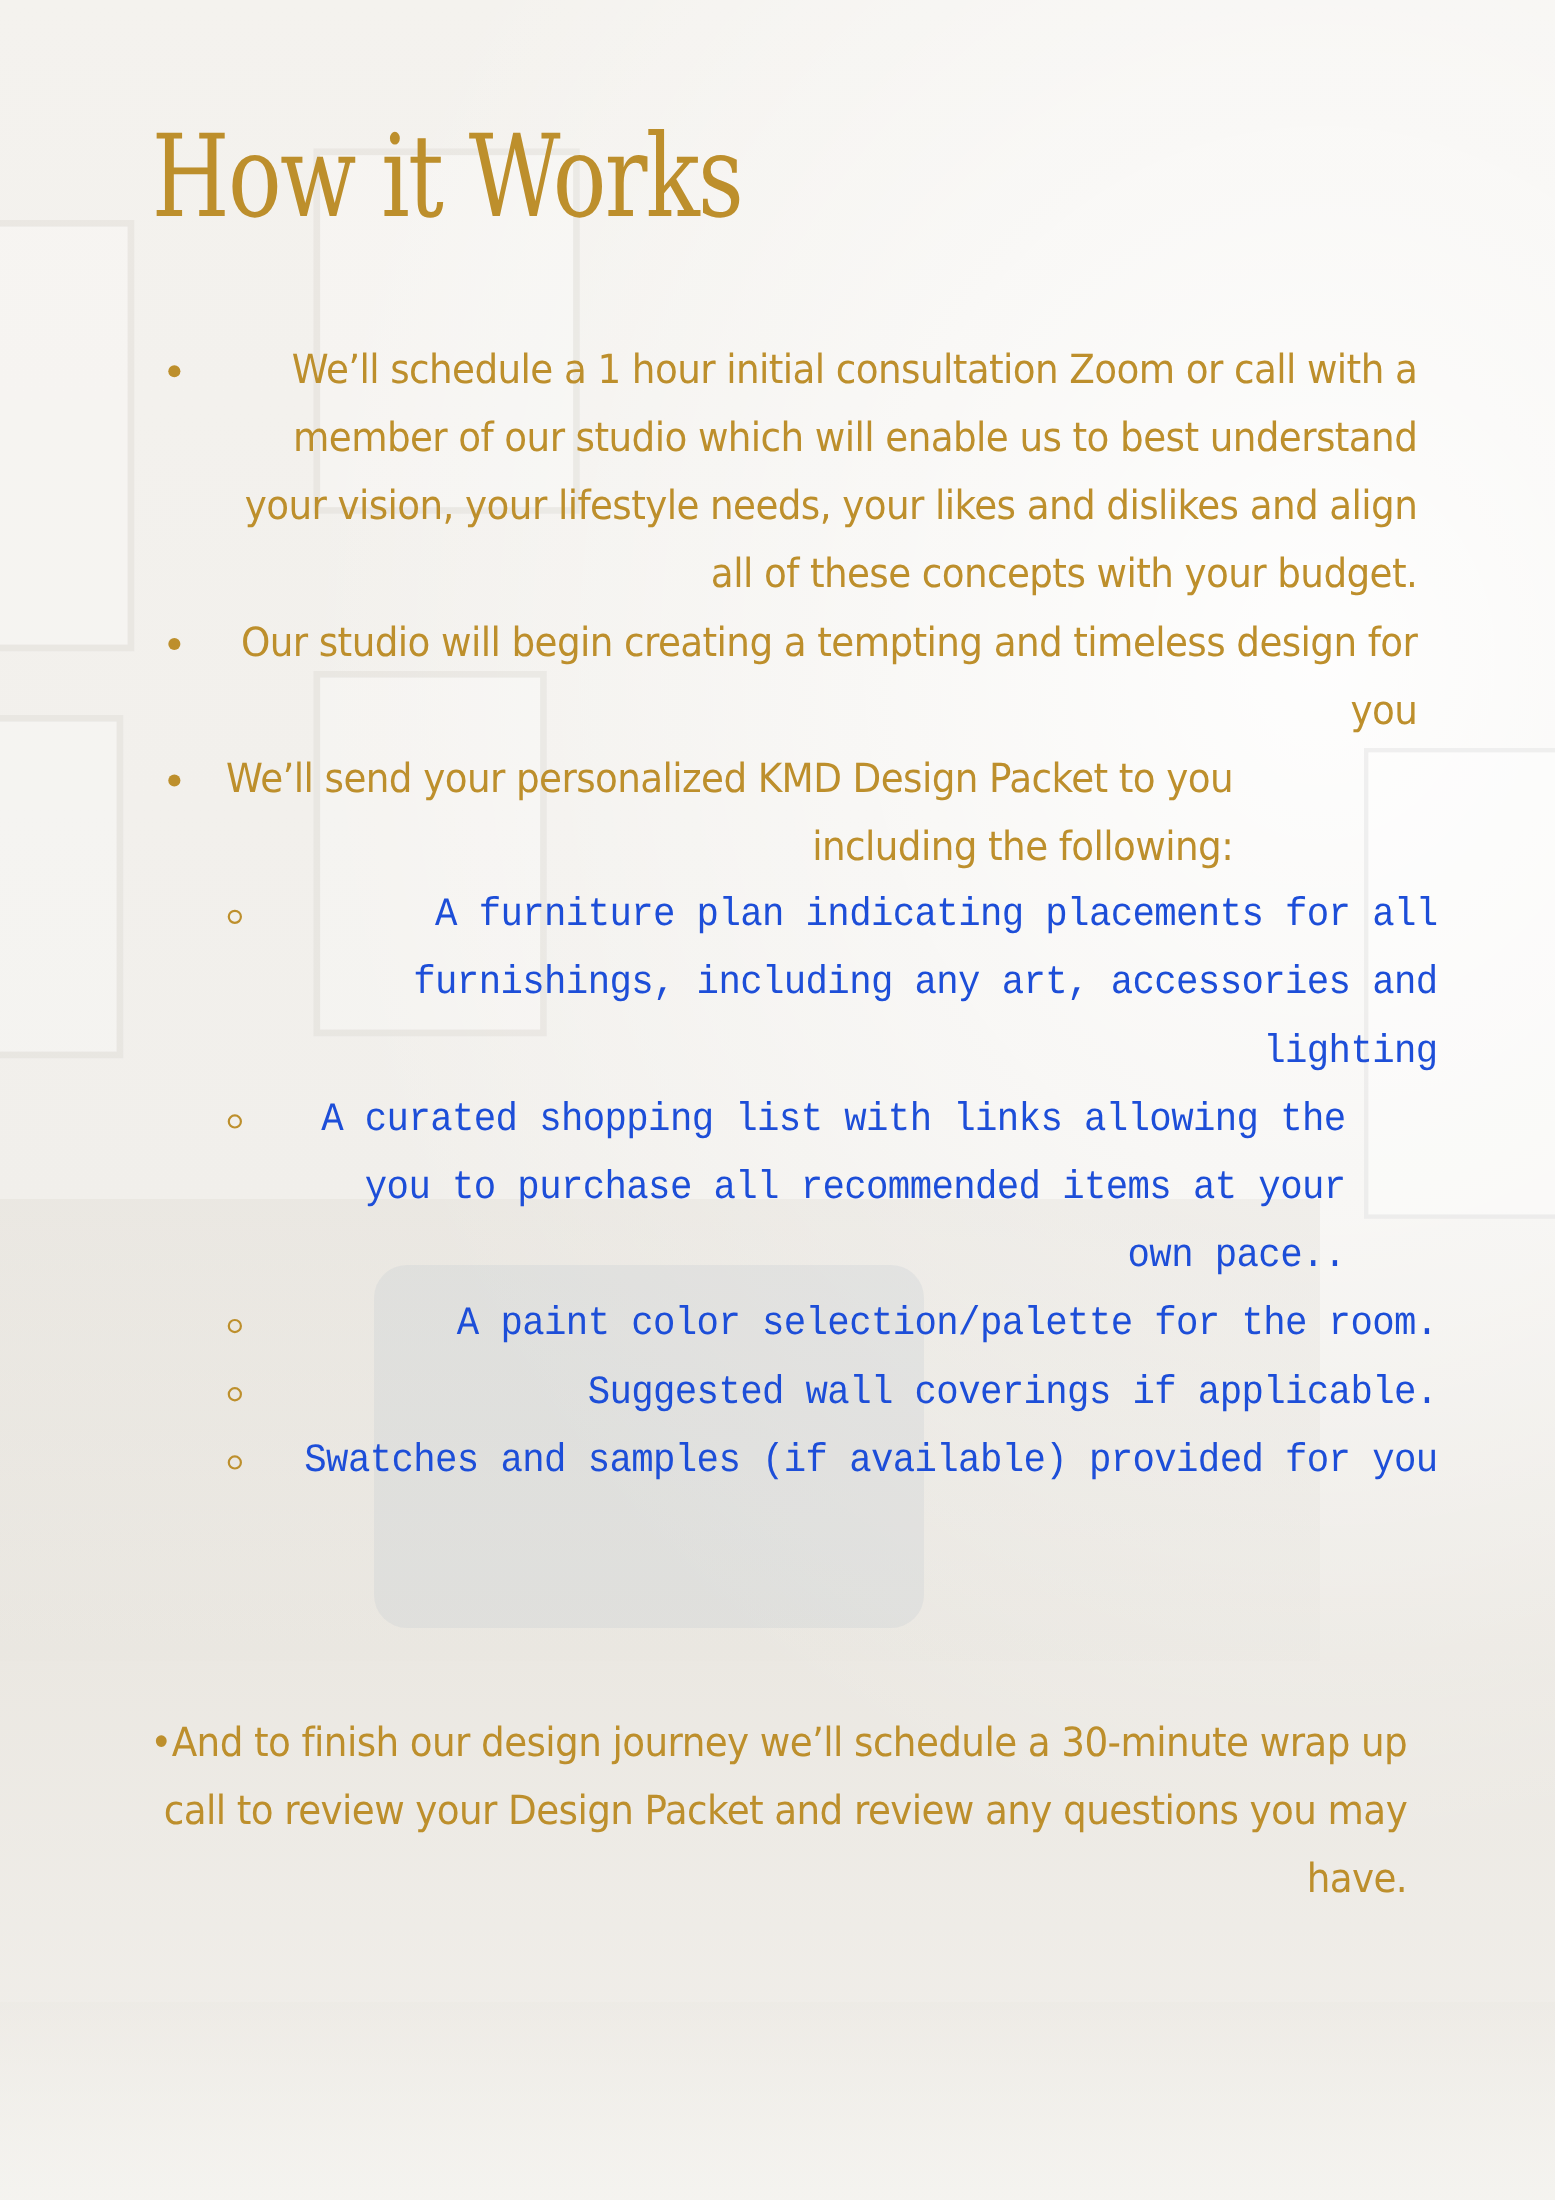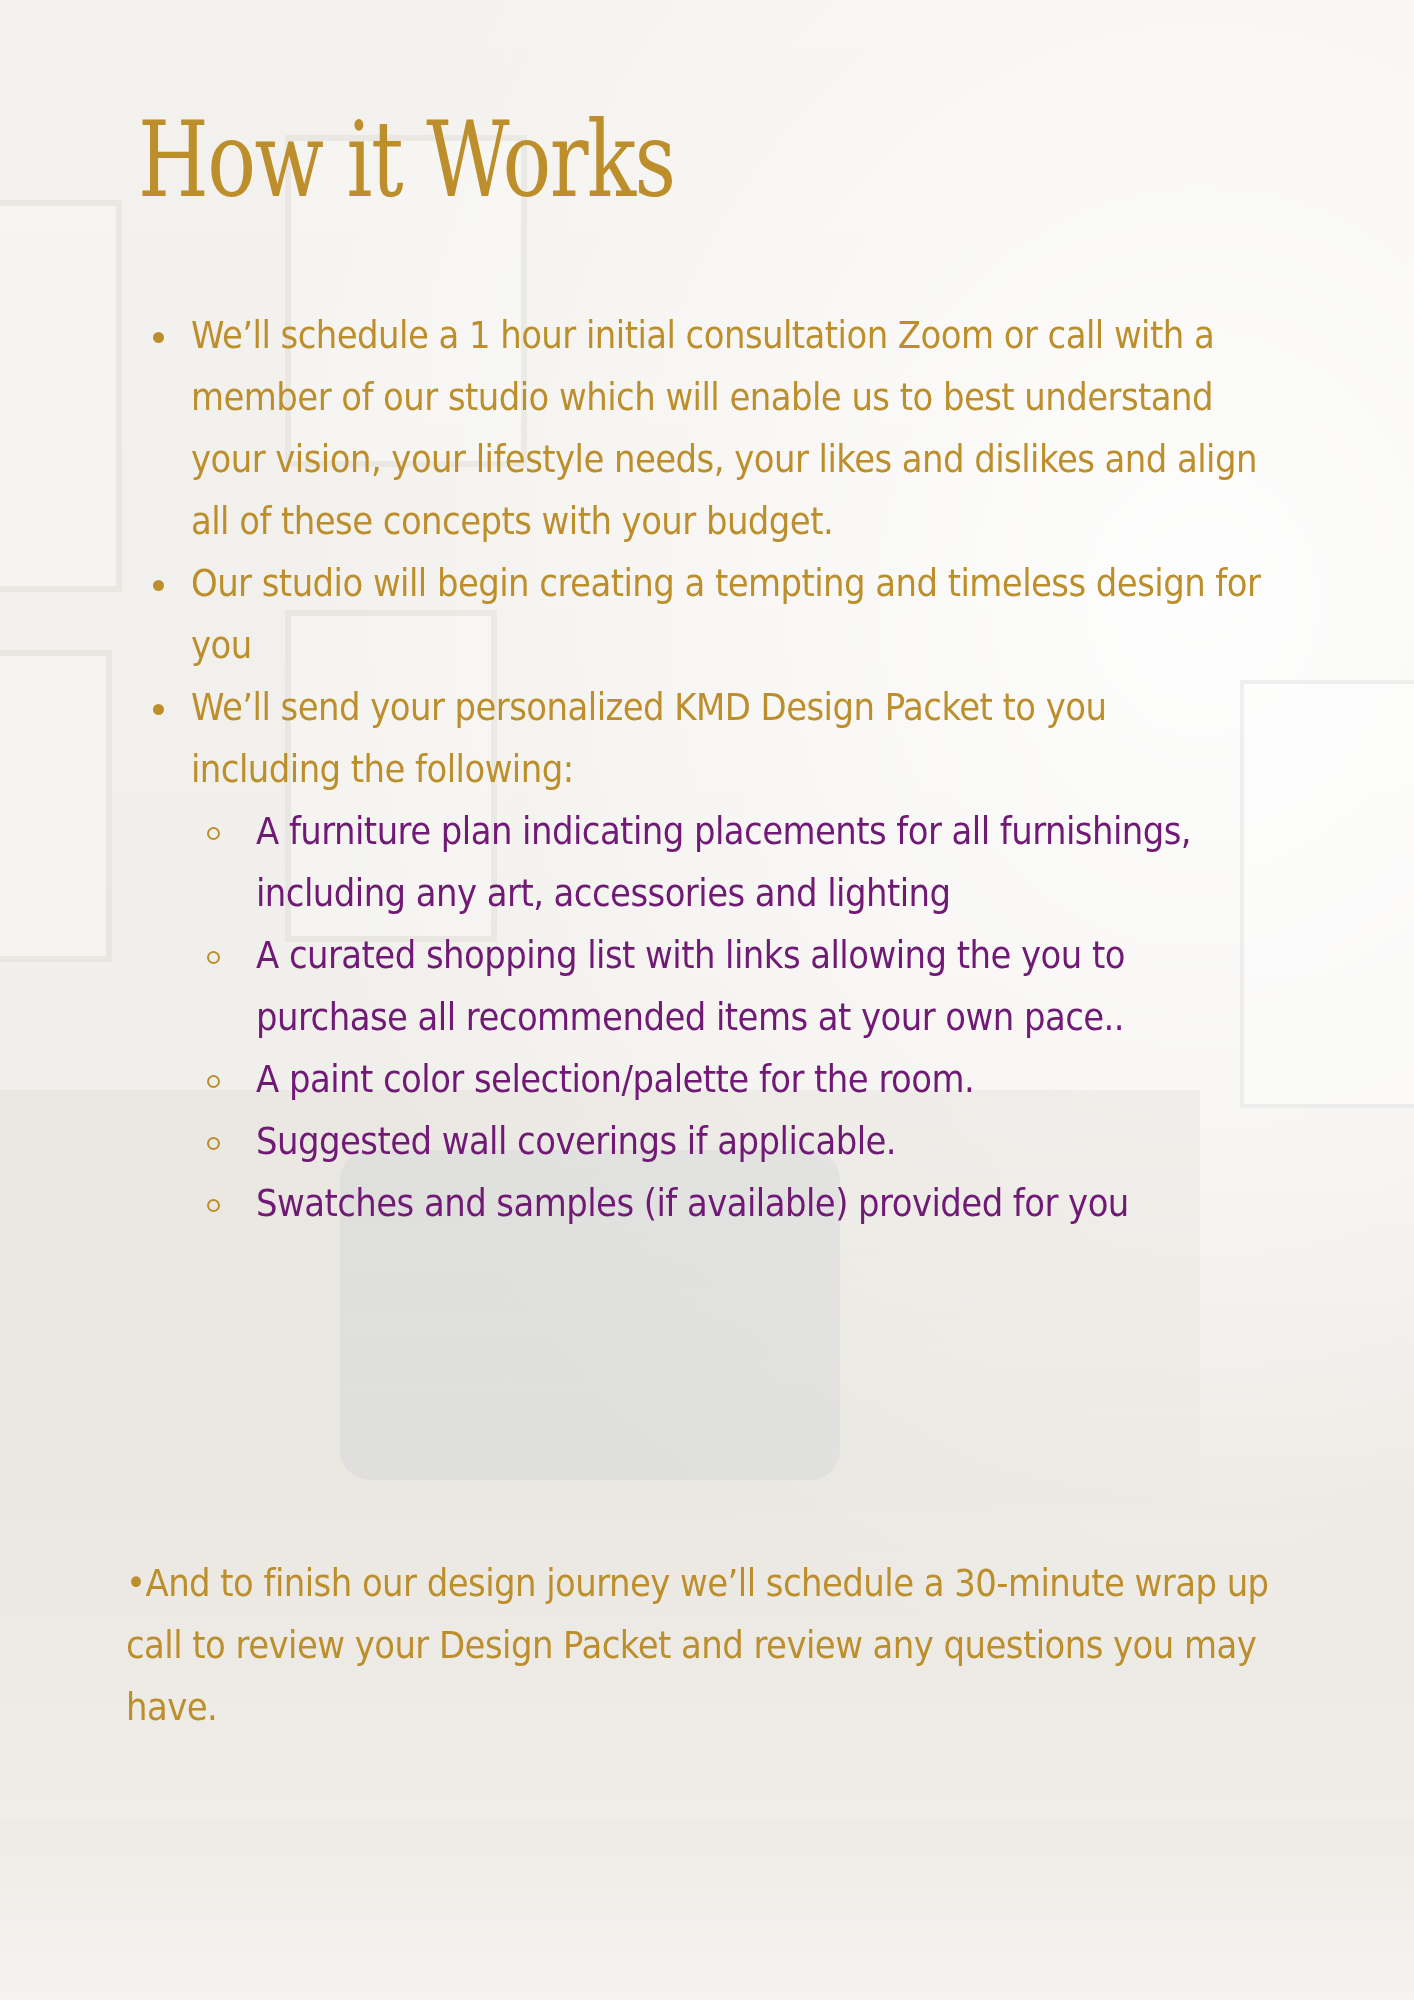--- a/index.html
+++ b/index.html
@@ -16,34 +16,34 @@
   }
   .frame { position: absolute; border: 6px solid rgba(150,140,120,0.12); background: rgba(255,255,255,0.25); }
   .window-pane { position: absolute; border: 4px solid rgba(200,200,200,0.25); background: rgba(255,255,255,0.35); }
   .bench { position: absolute; left: 0; top: 1090px; width: 1200px; height: 420px;
     background: linear-gradient(180deg, rgba(215,210,200,0.25), rgba(230,228,222,0.2)); }
   .pillow { position: absolute; left: 340px; top: 1150px; width: 500px; height: 330px; border-radius: 30px;
     background: rgba(185,195,205,0.22); }
   .floor-shadow { position: absolute; left: 0; top: 1820px; width: 1414px; height: 180px;
     background: linear-gradient(180deg, rgba(235,232,226,0.4), rgba(245,244,240,0.8)); }
 
-  .page { position: absolute; inset: 0; }
+  .page { position: absolute; inset: 0; text-align: right; }
   .title {
     position: absolute; left: 138px; top: 108px; margin: 0;
     font-family: "DejaVu Serif", serif; font-weight: 300;
     font-size: 104px; letter-spacing: -2px; line-height: 1;
     color: #bd8f2c; transform: scaleX(0.78); transform-origin: left top;
   }
   .list { position: absolute; left: 138px; top: 305px; width: 1160px; margin: 0; padding: 0; list-style: none; }
   .item { position: relative; padding-left: 53px; font-size: 36.5px; line-height: 62px; color: #bd8f2c;
     letter-spacing: -0.6px; }
   .item .txt { display: block; transform: scaleX(0.93); transform-origin: left top; width: 1180px; }
   .bullet { position: absolute; left: 15px; top: 27px; width: 11px; height: 11px; border-radius: 50%; background: #bd8f2c; }
   .sublist { list-style: none; margin: 0; padding: 0; }
-  .subitem { position: relative; padding-left: 65px; font-size: 36.5px; line-height: 62px; color: #701a75; letter-spacing: -0.6px; }
+  .subitem { position: relative; padding-left: 65px; font-size: 36.5px; line-height: 62px; color: #1d4ed8; letter-spacing: -0.6px; font-family: Liberation Mono, monospace; }
   .subitem .txt { display: block; transform: scaleX(0.93); transform-origin: left top; width: 1130px; }
   .circle { position: absolute; left: 16px; top: 26px; width: 9px; height: 9px; border-radius: 50%; border: 2px solid #bd8f2c; }
   .closing { position: absolute; left: 126px; top: 1553px; width: 1240px; margin: 0; font-size: 36.5px; line-height: 62px;
     color: #bd8f2c; letter-spacing: -0.6px; transform: scaleX(0.93); transform-origin: left top; }
 </style>
 </head>
 <body>
 
 <div class="bg">
   <div class="wash"></div>

